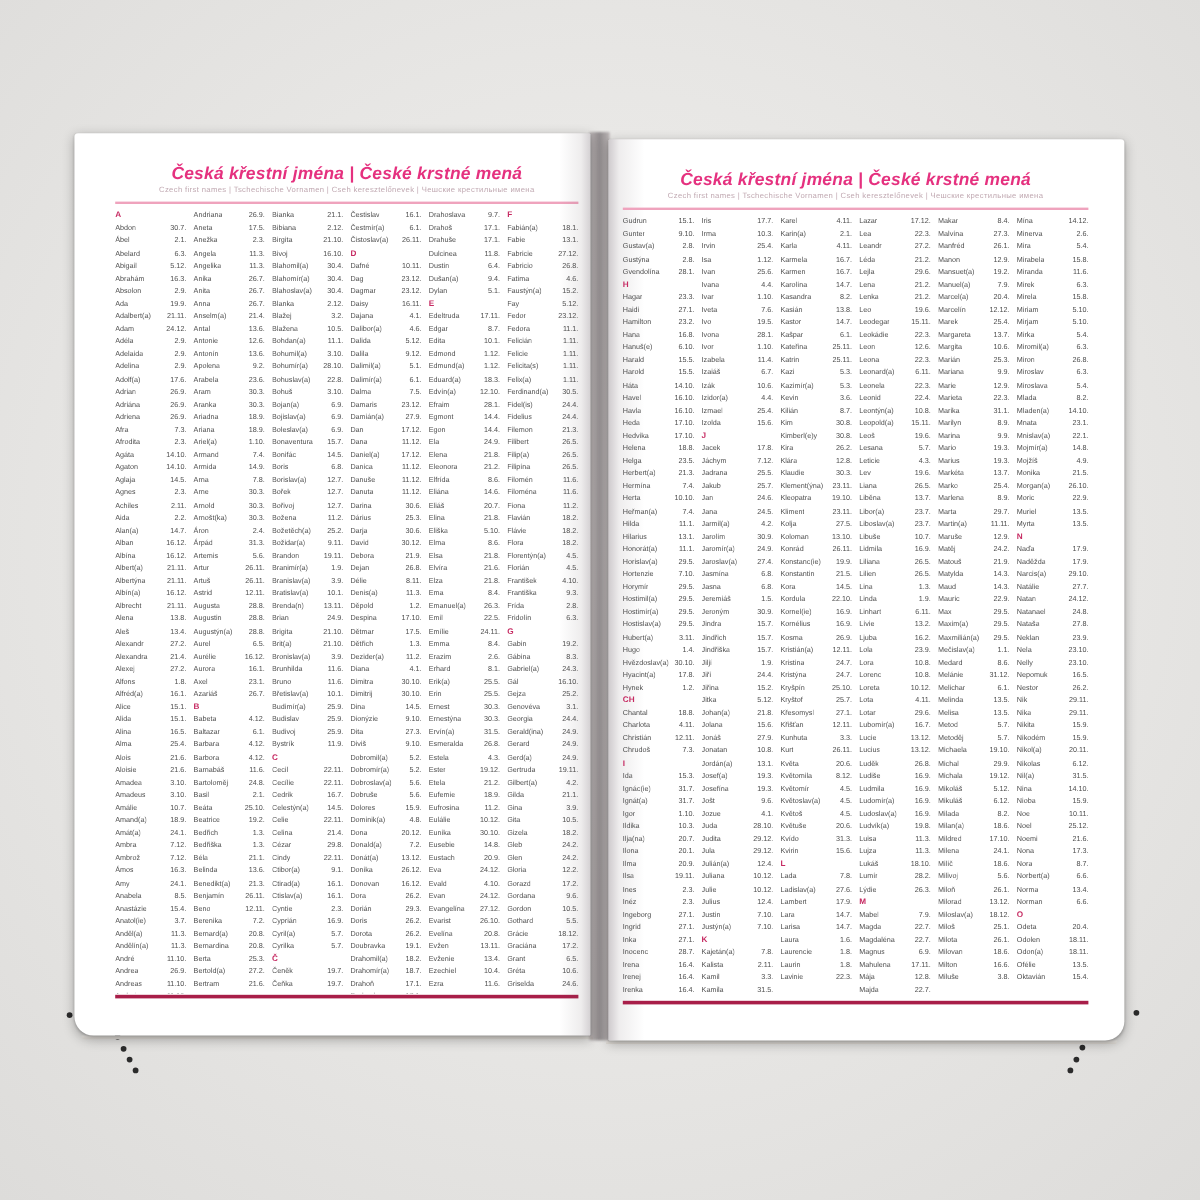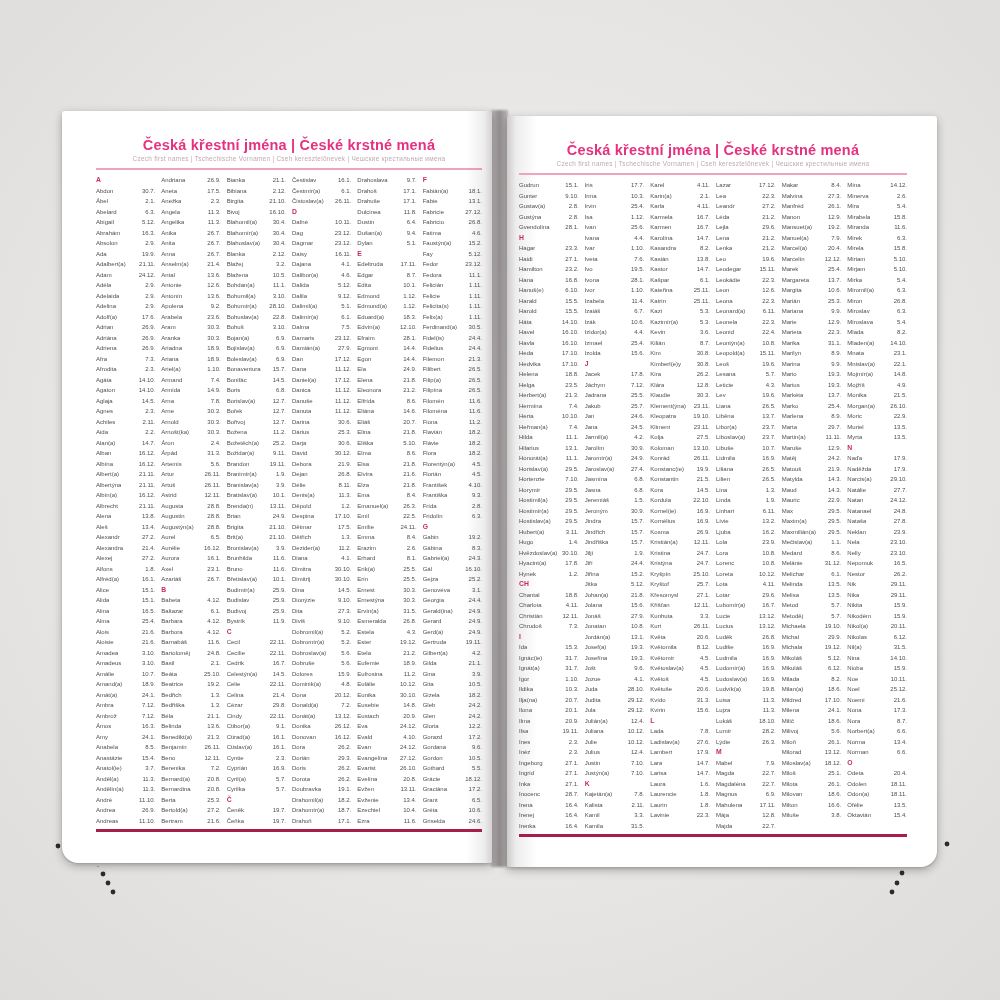--- a/index.html
+++ b/index.html
@@ -34,20 +34,21 @@
   .spine-gap{position:absolute;left:491px;top:110px;width:17px;height:757px;
     background:linear-gradient(to right, rgba(70,55,60,0.25), rgba(40,30,35,0.45) 50%, rgba(70,55,60,0.28));
     filter:blur(1px);}
   .page-inner{position:absolute;top:0;bottom:0;}
   .page.left .page-inner{left:34px;right:10px;}
   .page.right .page-inner{left:12px;right:30px;}
   .page-title{
     margin:26px 0 2px 0;text-align:center;
     font-size:14.5px;font-weight:bold;letter-spacing:0.2px;
     color:var(--title-color,#e5317f);
+    font-style:italic;
   }
   .page-subtitle{
     text-align:center;font-size:6.4px;letter-spacing:0.3px;
     color:var(--subtitle-color,#c0a8b1);
     margin-bottom:6px;white-space:nowrap;
   }
   .rule-top{height:2px;background:var(--rule-top-color,#efa3bd);margin-bottom:5px;}
   .rule-bottom{height:2.5px;background:var(--rule-bottom-color,#a81e49);margin-top:1px;}
   .cols{display:flex;gap:6px;height:653px;overflow:hidden;}
   .col{flex:1 1 0;min-width:0;}

